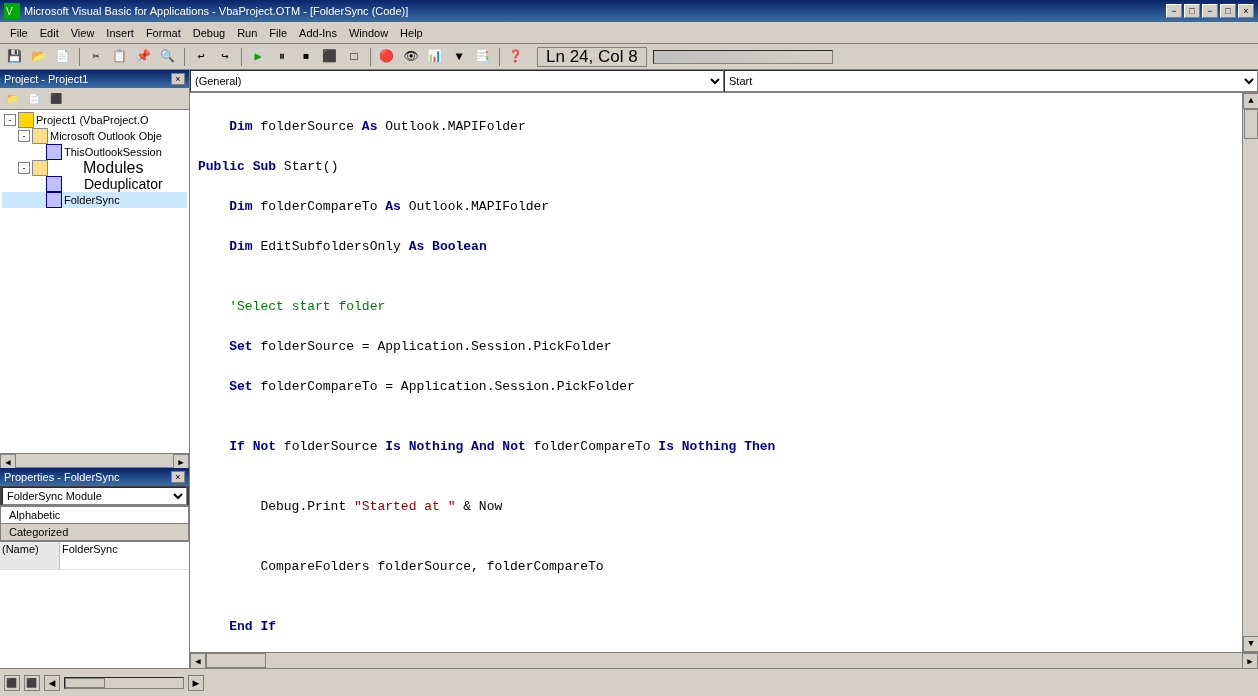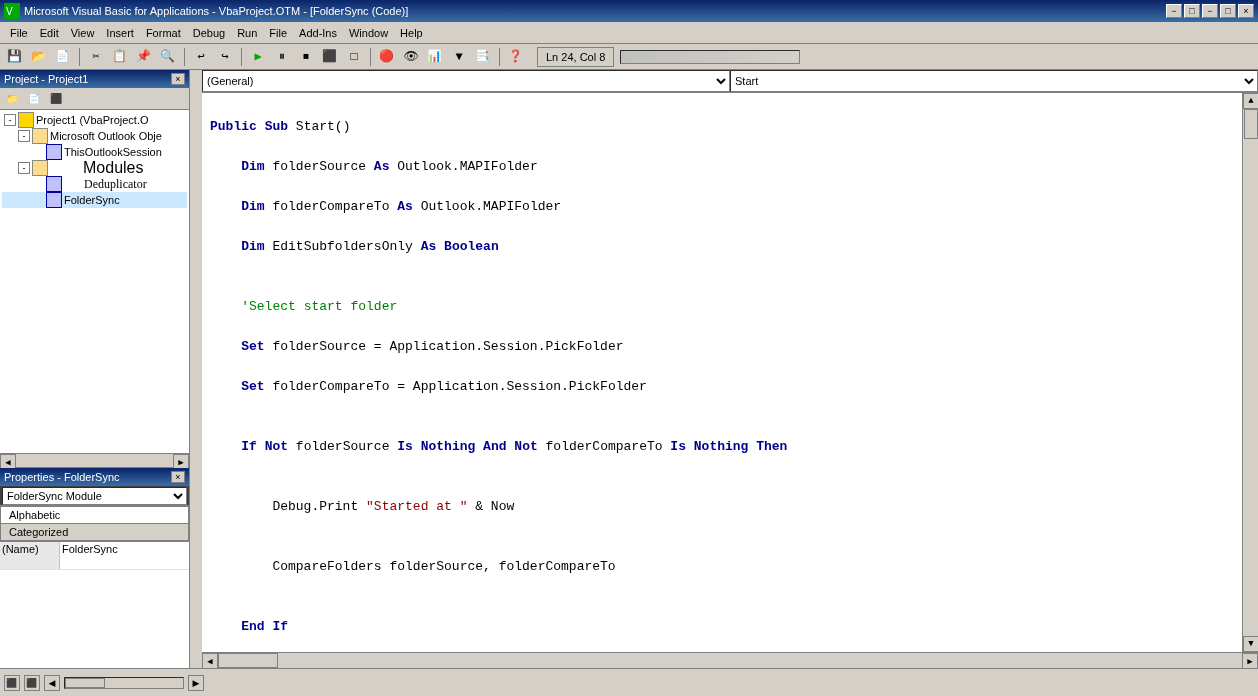--- a/index.html
+++ b/index.html
@@ -55,40 +55,39 @@
     .tb-btn {
       width: 22px; height: 20px;
       background: #d4d0c8;
       border: 1px solid transparent;
       display: flex; align-items: center; justify-content: center;
       cursor: pointer; font-size: 12px;
     }
     .tb-separator { width: 1px; height: 18px; background: #808080; margin: 0 3px; }
     .tb-status {
       font-family: 'Tahoma', sans-serif;
-      font-size: 11px;
+      font-size: 17px;
       margin-left: 8px;
       background: #d4d0c8;
       border: 1px solid #808080;
       padding: 1px 8px;
       height: 20px;
       display: flex; align-items: center;
     }
     .tb-progress {
       width: 180px; height: 14px;
       border: 1px inset #808080;
       background: #fff;
       margin-left: 4px;
     }
 
     
     #main-layout {
       display: flex;
       height: calc(696px - 22px - 22px - 26px - 28px);
-      gap: 12px;
     }
 
     
     #left-panel {
       width: 190px;
       display: flex;
       flex-direction: column;
       border-right: 1px solid #808080;
     }
 
@@ -383,21 +382,21 @@
 
           <div class="tree-item" style="padding-left:16px;">
             <span class="tree-expand">-</span>
             <span style="display:inline-block;width:16px;height:16px;margin-right:2px;background:#ffdd88;border:1px solid #888;flex-shrink:0;"></span>
             <span style="font-family:Tahoma,sans-serif;font-size:16px;margin-left:33px;">Modules</span>
           </div>
 
           <div class="tree-item" style="padding-left:32px;">
             <span style="width:12px;display:inline-block;"></span>
             <span style="display:inline-block;width:16px;height:16px;margin-right:2px;background:#c0c0ff;border:1px solid #0000a0;flex-shrink:0;"></span>
-            <span style="font-family:Liberation Serif, serif;font-size:12px;padding-left:20px;">Deduplicator</span>
+            <span style="font-family:Liberation Sans, sans-serif;font-size:14px;padding-left:20px;">Deduplicator</span>
           </div>
 
           <div class="tree-item" style="padding-left:32px; background:#cce8ff;">
             <span style="width:12px;display:inline-block;"></span>
             <span style="display:inline-block;width:16px;height:16px;margin-right:2px;background:#c0c0ff;border:1px solid #0000a0;flex-shrink:0;"></span>
             <span style="font-family:Tahoma,sans-serif;font-size:11px;">FolderSync</span>
           </div>
 
         </div>
 
@@ -439,22 +438,22 @@
         </select>
         <select>
           <option>Start</option>
         </select>
       </div>
 
       <div style="display:flex; flex:1; overflow:hidden;">
 
         <div id="code-editor">
           <div id="code-content">
+<span class="code-line">    <span class="kw">Dim</span> folderSource <span class="kw">As</span> Outlook.MAPIFolder</span>
 <span class="code-line"><span class="kw">Public</span> <span class="kw">Sub</span> Start()</span>
-<span class="code-line">    <span class="kw">Dim</span> folderSource <span class="kw">As</span> Outlook.MAPIFolder</span>
 <span class="code-line">    <span class="kw">Dim</span> folderCompareTo <span class="kw">As</span> Outlook.MAPIFolder</span>
 <span class="code-line">    <span class="kw">Dim</span> EditSubfoldersOnly <span class="kw">As</span> <span class="kw">Boolean</span></span>
 <span class="code-line"></span>
 <span class="code-line">    <span class="comment">'Select start folder</span></span>
 <span class="code-line">    <span class="kw">Set</span> folderSource = Application.Session.PickFolder</span>
 <span class="code-line">    <span class="kw">Set</span> folderCompareTo = Application.Session.PickFolder</span>
 <span class="code-line"></span>
 <span class="code-line">    <span class="kw">If</span> <span class="kw">Not</span> folderSource <span class="kw">Is</span> <span class="kw">Nothing</span> <span class="kw">And</span> <span class="kw">Not</span> folderCompareTo <span class="kw">Is</span> <span class="kw">Nothing</span> <span class="kw">Then</span></span>
 <span class="code-line"></span>
 <span class="code-line">        Debug.Print <span class="str">"Started at "</span> &amp; Now</span>

